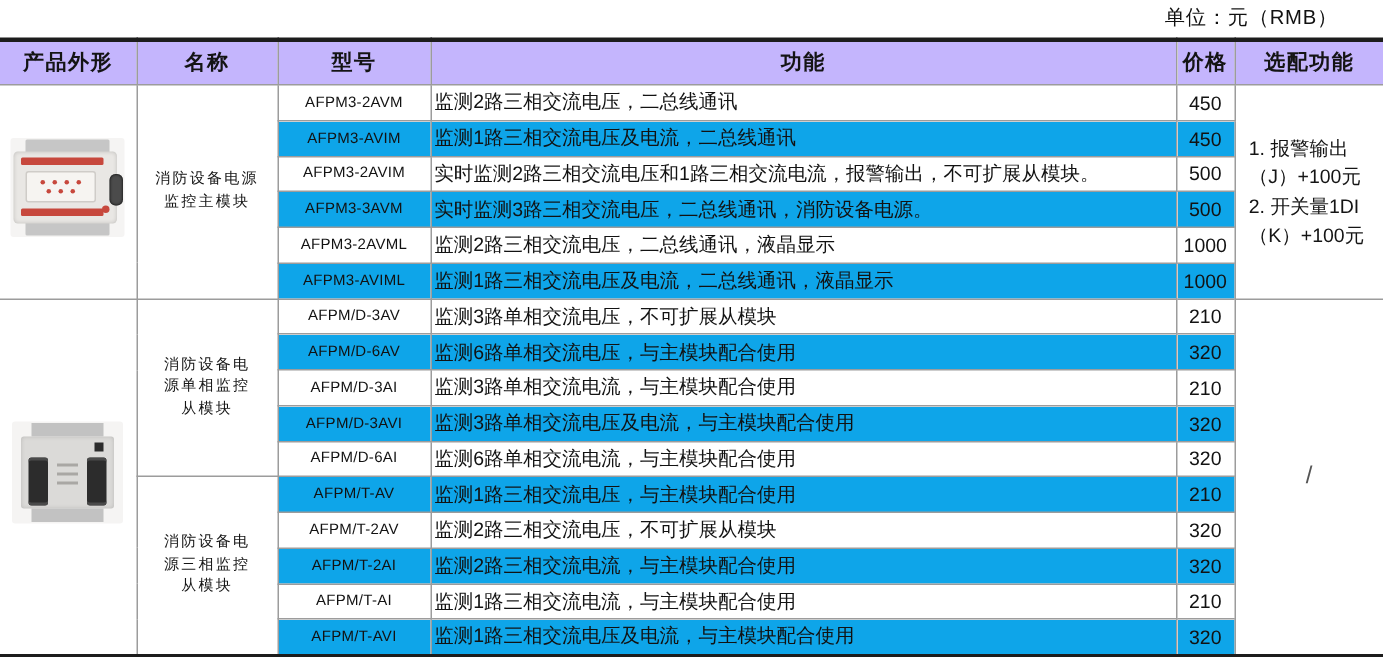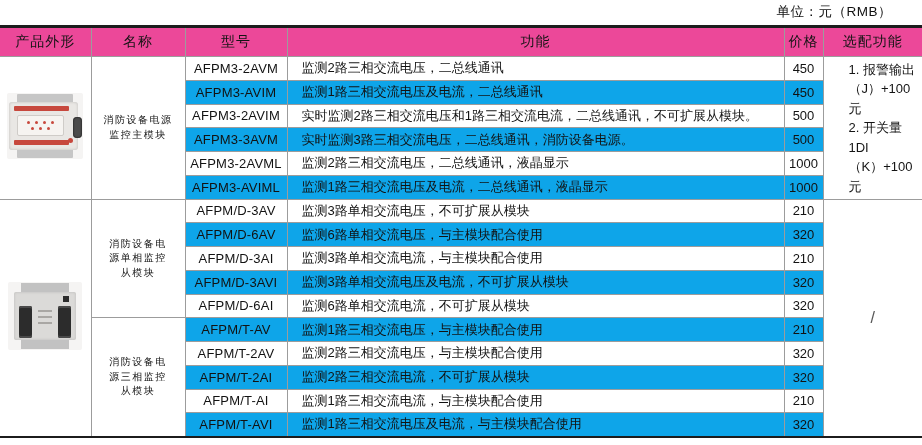--- a/index.html
+++ b/index.html
@@ -18,35 +18,35 @@
     border-collapse:collapse;table-layout:fixed;
     border-top:3px solid #1c1c1c;border-bottom:2px solid #1c1c1c;
     border-left:hidden;border-right:hidden;
   }
   .price-table th,.price-table td{
     border:1px solid #9c9c9c;padding:0;overflow:hidden;
   }
   .price-table thead tr{height:30px;}
   .price-table tbody tr{height:23.75px;}
   .price-table th{
-    background:#ec4899;font-size:14px;font-weight:normal;color:#141414;
+    background:#c4b5fd;font-size:14px;font-weight:bold;color:#141414;
     text-align:center;letter-spacing:1px;
   }
-  td.model{font-size:13px;text-align:center;letter-spacing:0.2px;color:#121212;}
-  td.func{font-size:13px;text-align:left;padding-left:14px;white-space:nowrap;color:#121212;}
+  td.model{font-size:10px;text-align:center;letter-spacing:0.2px;color:#121212;}
+  td.func{font-size:13px;text-align:left;padding-left:2px;white-space:nowrap;color:#121212;}
   td.price{font-size:13px;text-align:center;color:#121212;margin-top:28px;}
   tr.stripe td.model,tr.stripe td.func,tr.stripe td.price{background:#0ea5e9;}
   td.product-cell{background:#ffffff;text-align:center;vertical-align:middle;}
   td.name-cell{
     background:#ffffff;text-align:center;vertical-align:middle;
     font-size:10px;letter-spacing:1.5px;line-height:1.45;white-space:pre-line;color:#141414;
   }
   td.optional-cell{
     background:#ffffff;vertical-align:middle;font-size:13px;line-height:1.5;
-    padding-left:25px;white-space:pre-line;color:#141414;
+    padding-left:9px;white-space:pre-line;color:#141414;
   }
   td.optional-slash{
     background:#ffffff;text-align:center;vertical-align:middle;
     font-size:16px;color:#555;
   }
   
   .photo{display:inline-block;position:relative;}
   .device1{width:76px;height:66px;background:#f5f4f3;border-radius:2px;}
   .d1-flange{position:absolute;left:10px;right:10px;height:9px;background:#c6c6c6;border-radius:1px;}
   .d1-flange.top{top:1px;} .d1-flange.bottom{bottom:1px;}
@@ -136,21 +136,21 @@
 2. 开关量1DI
 （K）+100元</td>
     </tr>
     <tr class="stripe">
       <td class="model">AFPM3-AVIM</td>
       <td class="func">监测1路三相交流电压及电流，二总线通讯</td>
       <td class="price">450</td>
     </tr>
     <tr>
       <td class="model">AFPM3-2AVIM</td>
-      <td class="func">实时监测2路三相交流电压和1路三相交流电流，二总线通讯，不可扩展从模块。</td>
+      <td class="func">实时监测2路三相交流电压和1路三相交流电流，报警输出，不可扩展从模块。</td>
       <td class="price">500</td>
     </tr>
     <tr class="stripe">
       <td class="model">AFPM3-3AVM</td>
       <td class="func">实时监测3路三相交流电压，二总线通讯，消防设备电源。</td>
       <td class="price">500</td>
     </tr>
     <tr>
       <td class="model">AFPM3-2AVML</td>
       <td class="func">监测2路三相交流电压，二总线通讯，液晶显示</td>
@@ -192,45 +192,45 @@
       <td class="func">监测6路单相交流电压，与主模块配合使用</td>
       <td class="price">320</td>
     </tr>
     <tr>
       <td class="model">AFPM/D-3AI</td>
       <td class="func">监测3路单相交流电流，与主模块配合使用</td>
       <td class="price">210</td>
     </tr>
     <tr class="stripe">
       <td class="model">AFPM/D-3AVI</td>
-      <td class="func">监测3路单相交流电压及电流，不可扩展从模块</td>
+      <td class="func">监测3路单相交流电压及电流，与主模块配合使用</td>
       <td class="price">320</td>
     </tr>
     <tr>
       <td class="model">AFPM/D-6AI</td>
-      <td class="func">监测6路单相交流电流，不可扩展从模块</td>
+      <td class="func">监测6路单相交流电流，与主模块配合使用</td>
       <td class="price">320</td>
     </tr>
 
     <tr class="stripe">
       <td class="name-cell" rowspan="5">消防设备电
 源三相监控
 从模块</td>
       <td class="model">AFPM/T-AV</td>
       <td class="func">监测1路三相交流电压，与主模块配合使用</td>
       <td class="price">210</td>
     </tr>
     <tr>
       <td class="model">AFPM/T-2AV</td>
-      <td class="func">监测2路三相交流电压，与主模块配合使用</td>
+      <td class="func">监测2路三相交流电压，不可扩展从模块</td>
       <td class="price">320</td>
     </tr>
     <tr class="stripe">
       <td class="model">AFPM/T-2AI</td>
-      <td class="func">监测2路三相交流电流，不可扩展从模块</td>
+      <td class="func">监测2路三相交流电流，与主模块配合使用</td>
       <td class="price">320</td>
     </tr>
     <tr>
       <td class="model">AFPM/T-AI</td>
       <td class="func">监测1路三相交流电流，与主模块配合使用</td>
       <td class="price">210</td>
     </tr>
     <tr class="stripe">
       <td class="model">AFPM/T-AVI</td>
       <td class="func">监测1路三相交流电压及电流，与主模块配合使用</td>

